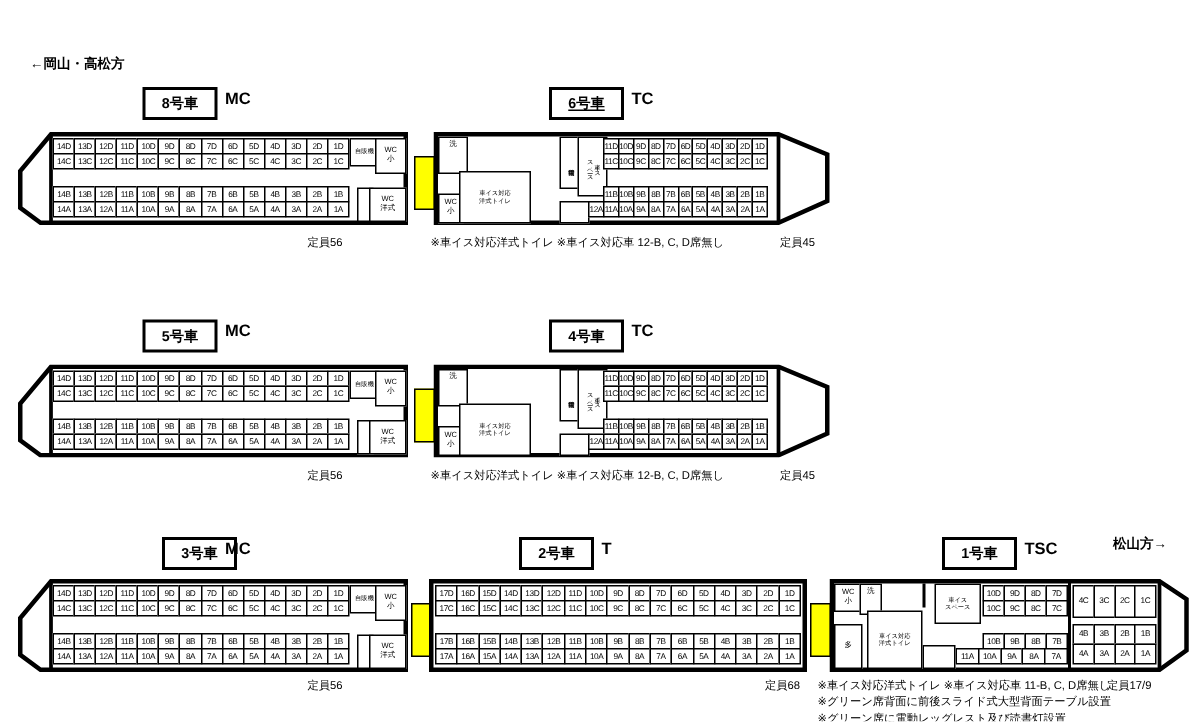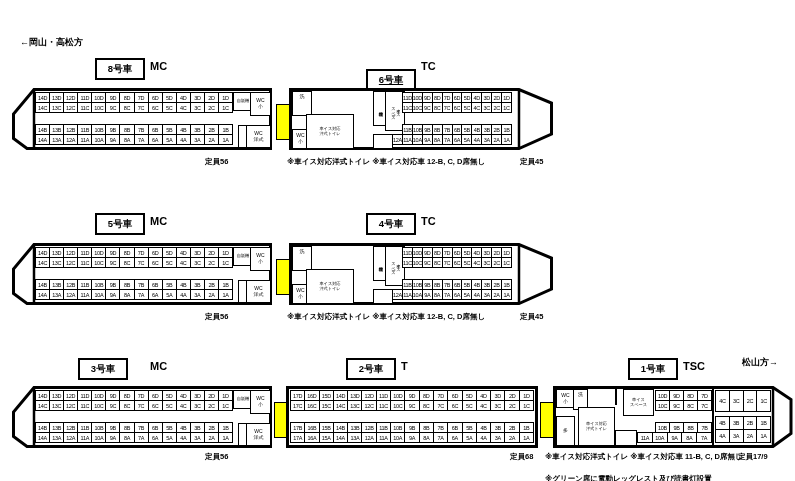--- a/index.html
+++ b/index.html
@@ -22,33 +22,33 @@
         font-size:5.5px;letter-spacing:-.3px;white-space:nowrap;overflow:hidden;}
   .seat:first-child{margin-left:0;}
   .fac{position:absolute;border:1px solid #000;background:#fff;
        display:flex;align-items:center;justify-content:center;text-align:center;
        font-size:5px;line-height:1.15;white-space:pre-line;overflow:hidden;}
   .fac.small-font{font-size:4.2px;}
   .fac.vtext{writing-mode:vertical-rl;}
   .fac.top-align{align-items:flex-start;padding-top:2px;box-sizing:border-box;}
   .vline{position:absolute;width:2px;background:#000;}
   .gangway{position:absolute;border:1px solid #000;}
-  .cap{position:absolute;font-size:7.5px;font-weight:700;white-space:nowrap;}
+  .cap{position:absolute;font-size:7.5px;font-weight:400;white-space:nowrap;}
 </style>
 </head>
 <body>
 
 <div class="page">
 
   <div class="abs dir" style="left:20px;top:36px;">←岡山・高松方</div>
   <div class="abs dir" style="left:742px;top:356px;">松山方→</div>
 
   <div class="num-box" style="left:95px;top:58px;">8号車</div>
   <div class="type-label" style="left:150px;top:60px;">MC</div>
-  <div class="num-box" style="left:366px;top:69px;text-decoration:underline;">6号車</div>
+  <div class="num-box" style="left:366px;top:58px;text-decoration:underline;">6号車</div>
   <div class="type-label" style="left:421px;top:60px;">TC</div>
 
   <div class="car" style="left:8px;top:88px;width:264px;height:62px;">
     <svg class="outline" width="264" height="62" viewBox="0 0 264 62">
       <path d="M 262.5 1.5 L 26 1.5 L 5.5 26 L 5.5 50.5 L 19 60.5 L 262.5 60.5 Z"></path>
       <line x1="26" y1="1.5" x2="26" y2="60.5"></line>
     </svg>
     <div class="seat-row" style="left:27px;top:4px;width:198px;height:11px;">
         <span class="seat">14D</span>
         <span class="seat">13D</span>
@@ -346,21 +346,21 @@
         <span class="seat">3A</span>
         <span class="seat">2A</span>
         <span class="seat">1A</span>
       </div>
   </div>
 
   <div class="cap" style="left:205px;top:312px;">定員56</div>
   <div class="cap" style="left:287px;top:312px;">※車イス対応洋式トイレ ※車イス対応車 12-B, C, D席無し</div>
   <div class="cap" style="left:520px;top:312px;">定員45</div>
 
-  <div class="num-box" style="left:78px;top:358px;">3号車</div>
+  <div class="num-box" style="left:108px;top:358px;">3号車</div>
   <div class="type-label" style="left:150px;top:360px;">MC</div>
   <div class="num-box" style="left:346px;top:358px;">2号車</div>
   <div class="type-label" style="left:401px;top:360px;">T</div>
   <div class="num-box" style="left:628px;top:358px;">1号車</div>
   <div class="type-label" style="left:683px;top:360px;">TSC</div>
 
   <div class="car" style="left:8px;top:386px;width:264px;height:62px;">
     <svg class="outline" width="264" height="62" viewBox="0 0 264 62">
       <path d="M 262.5 1.5 L 26 1.5 L 5.5 26 L 5.5 50.5 L 19 60.5 L 262.5 60.5 Z"></path>
       <line x1="26" y1="1.5" x2="26" y2="60.5"></line>
@@ -581,15 +581,16 @@
         <span class="seat">3A</span>
         <span class="seat">2A</span>
         <span class="seat">1A</span>
       </div>
   </div>
 
   <div class="cap" style="left:205px;top:452px;">定員56</div>
   <div class="cap" style="left:510px;top:452px;">定員68</div>
   <div class="cap" style="left:545px;top:452px;">※車イス対応洋式トイレ ※車イス対応車 11-B, C, D席無し</div>
   <div class="cap" style="left:738px;top:452px;">定員17/9</div>
+  <div class="cap" style="left:545px;top:463px;">※グリーン席背面に前後スライド式大型背面テーブル設置</div>
   <div class="cap" style="left:545px;top:474px;">※グリーン席に電動レッグレスト及び読書灯設置</div>
 
 </div>
 
 </body></html>

